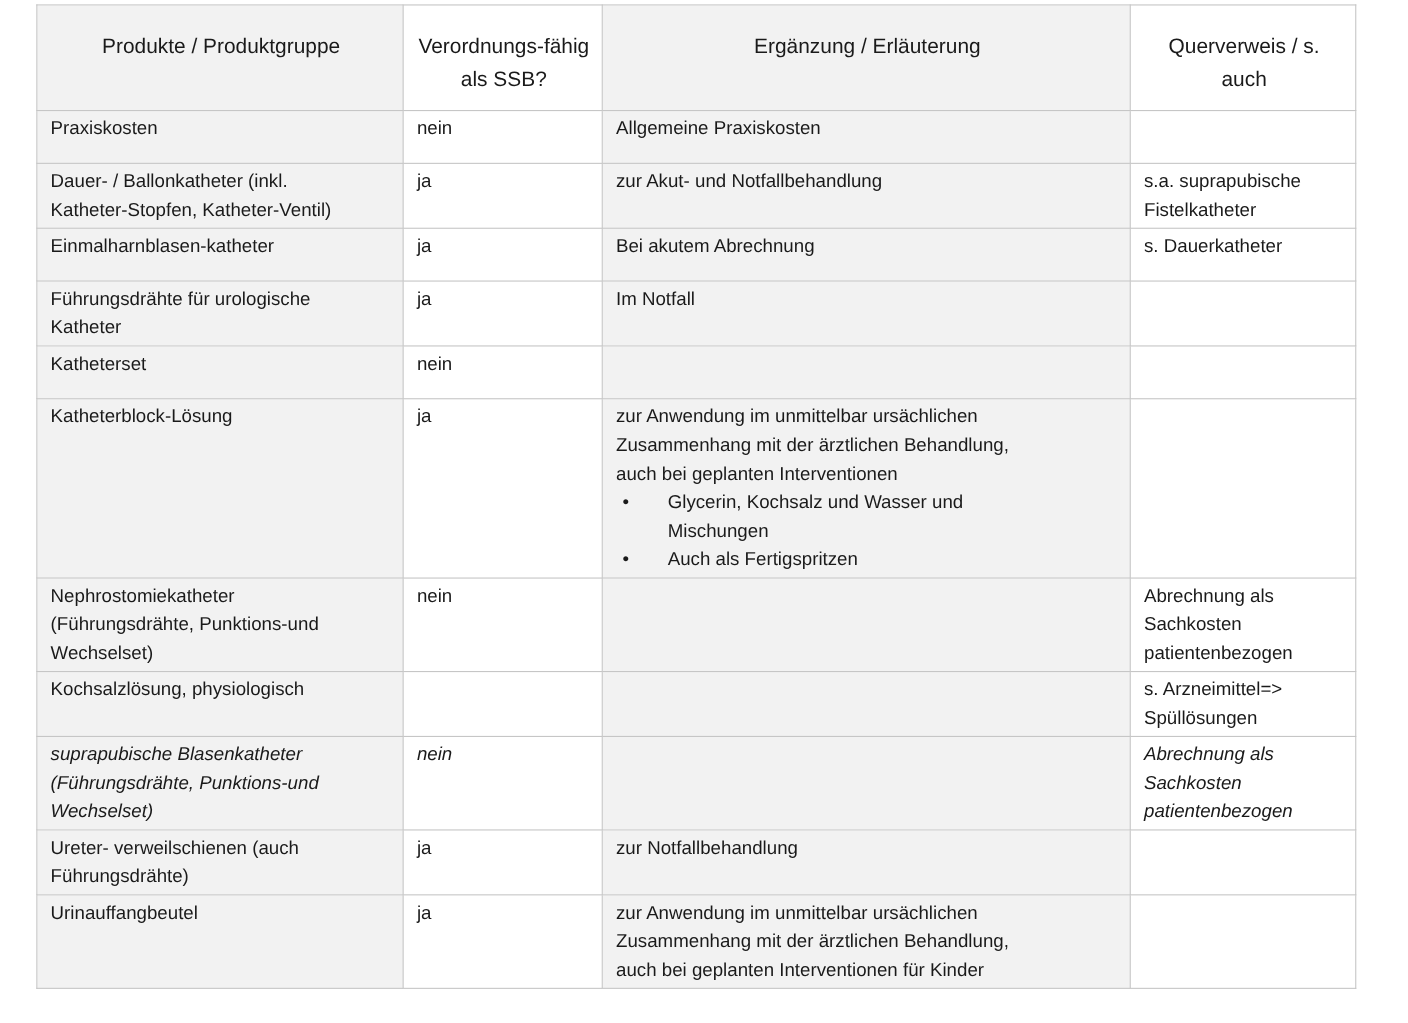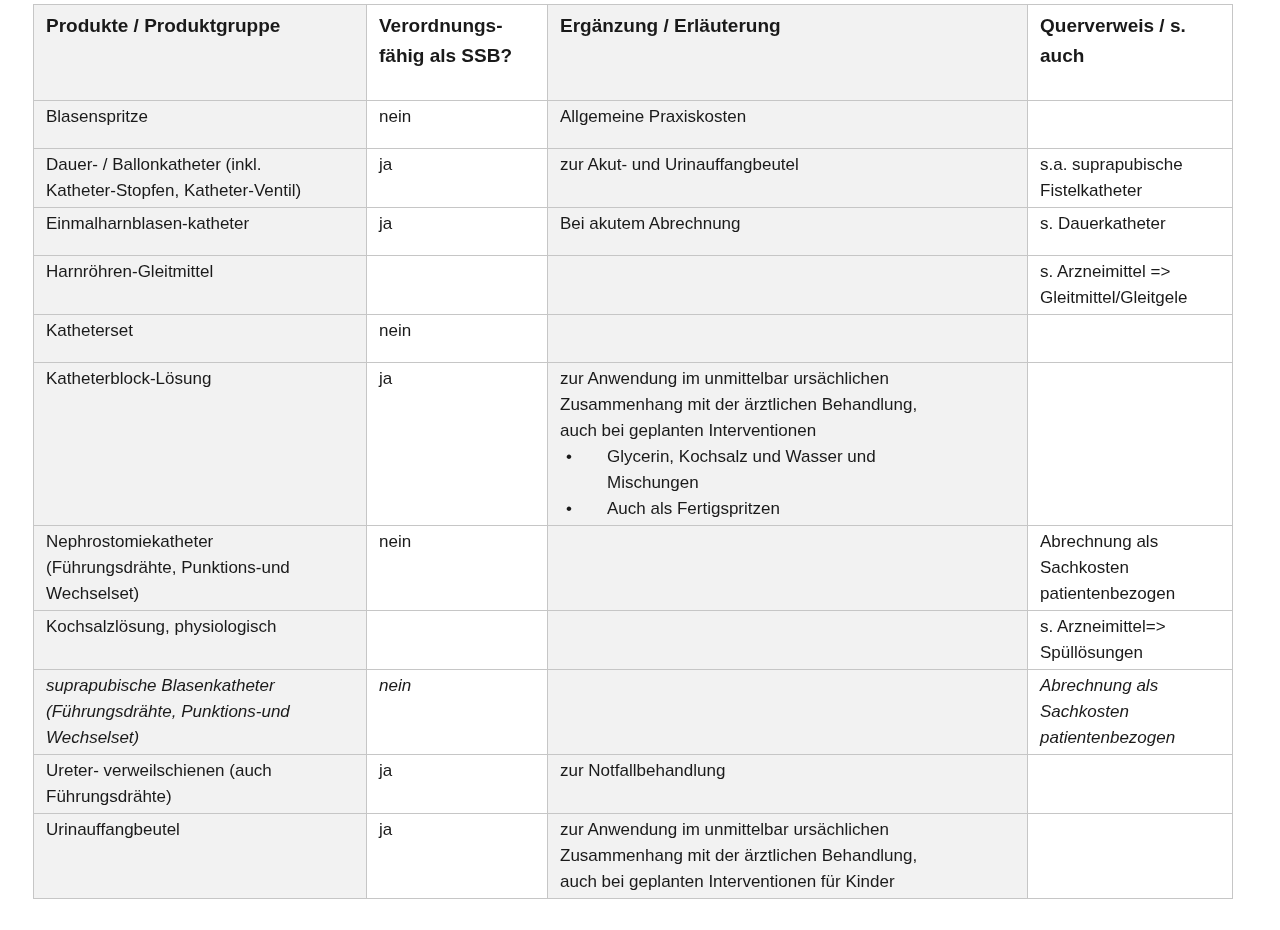--- a/index.html
+++ b/index.html
@@ -31,23 +31,23 @@
     vertical-align: top;
     padding: 3px 10px 3px 12px;
     font-size: 17px;
     line-height: 26px;
     background: #ffffff;
     overflow: hidden;
   }
   .ssb-table th {
     font-size: 19px;
     line-height: 30px;
-    font-weight: bold;
-    text-align: left;
-    padding-top: 6px;
+    font-weight: normal;
+    text-align: center;
+    padding-top: 23px;
   }
   .ssb-table th.shade, .ssb-table td.shade { background: #f2f2f2; }
   thead tr { height: 96px; }
   
   td.col-produkt .cell-text   { display: block; max-width: 290px; }
   td.col-ergaenzung .cell-text{ display: block; max-width: 375px; }
   ul.bullet-list {
     margin: 0;
     padding: 0 0 0 6px;
     list-style: none;
@@ -81,57 +81,57 @@
         <th class="shade">Produkte / Produktgruppe</th>
         <th>Verordnungs-fähig als SSB?</th>
         <th class="shade">Ergänzung / Erläuterung</th>
         <th>Querverweis / s. auch</th>
       </tr>
     </thead>
     <tbody>
 
     <tr style="height: 48px;">
           <td class="col-produkt shade">
-            <span class="cell-text">Blasenspritze</span>
+            <span class="cell-text">Praxiskosten</span>
           </td>
           <td class="col-ssb"><span class="cell-text">nein</span></td>
           <td class="col-ergaenzung shade">
             <span class="cell-text">Allgemeine Praxiskosten</span>
           </td>
           <td class="col-querverweis"><span class="cell-text"></span></td>
         </tr>
         <tr style="height: 53px;">
           <td class="col-produkt shade">
             <span class="cell-text">Dauer- / Ballonkatheter (inkl. Katheter-Stopfen, Katheter-Ventil)</span>
           </td>
           <td class="col-ssb"><span class="cell-text">ja</span></td>
           <td class="col-ergaenzung shade">
-            <span class="cell-text">zur Akut- und Urinauffangbeutel</span>
+            <span class="cell-text">zur Akut- und Notfallbehandlung</span>
           </td>
           <td class="col-querverweis"><span class="cell-text">s.a. suprapubische Fistelkatheter</span></td>
         </tr>
         <tr style="height: 48px;">
           <td class="col-produkt shade">
             <span class="cell-text">Einmalharnblasen-katheter</span>
           </td>
           <td class="col-ssb"><span class="cell-text">ja</span></td>
           <td class="col-ergaenzung shade">
             <span class="cell-text">Bei akutem Abrechnung</span>
           </td>
           <td class="col-querverweis"><span class="cell-text">s. Dauerkatheter</span></td>
         </tr>
-        <tr style="height: 55px;">
-          <td class="col-produkt shade">
-            <span class="cell-text">Harnröhren-Gleitmittel</span>
-          </td>
-          <td class="col-ssb"><span class="cell-text"></span></td>
-          <td class="col-ergaenzung shade">
-            <span class="cell-text"></span>
-          </td>
-          <td class="col-querverweis"><span class="cell-text">s. Arzneimittel =&gt; Gleitmittel/Gleitgele</span></td>
+        <tr style="height: 52px;">
+          <td class="col-produkt shade">
+            <span class="cell-text">Führungsdrähte für urologische Katheter</span>
+          </td>
+          <td class="col-ssb"><span class="cell-text">ja</span></td>
+          <td class="col-ergaenzung shade">
+            <span class="cell-text">Im Notfall</span>
+          </td>
+          <td class="col-querverweis"><span class="cell-text"></span></td>
         </tr>
         <tr style="height: 48px;">
           <td class="col-produkt shade">
             <span class="cell-text">Katheterset</span>
           </td>
           <td class="col-ssb"><span class="cell-text">nein</span></td>
           <td class="col-ergaenzung shade">
             <span class="cell-text"></span>
           </td>
           <td class="col-querverweis"><span class="cell-text"></span></td>

